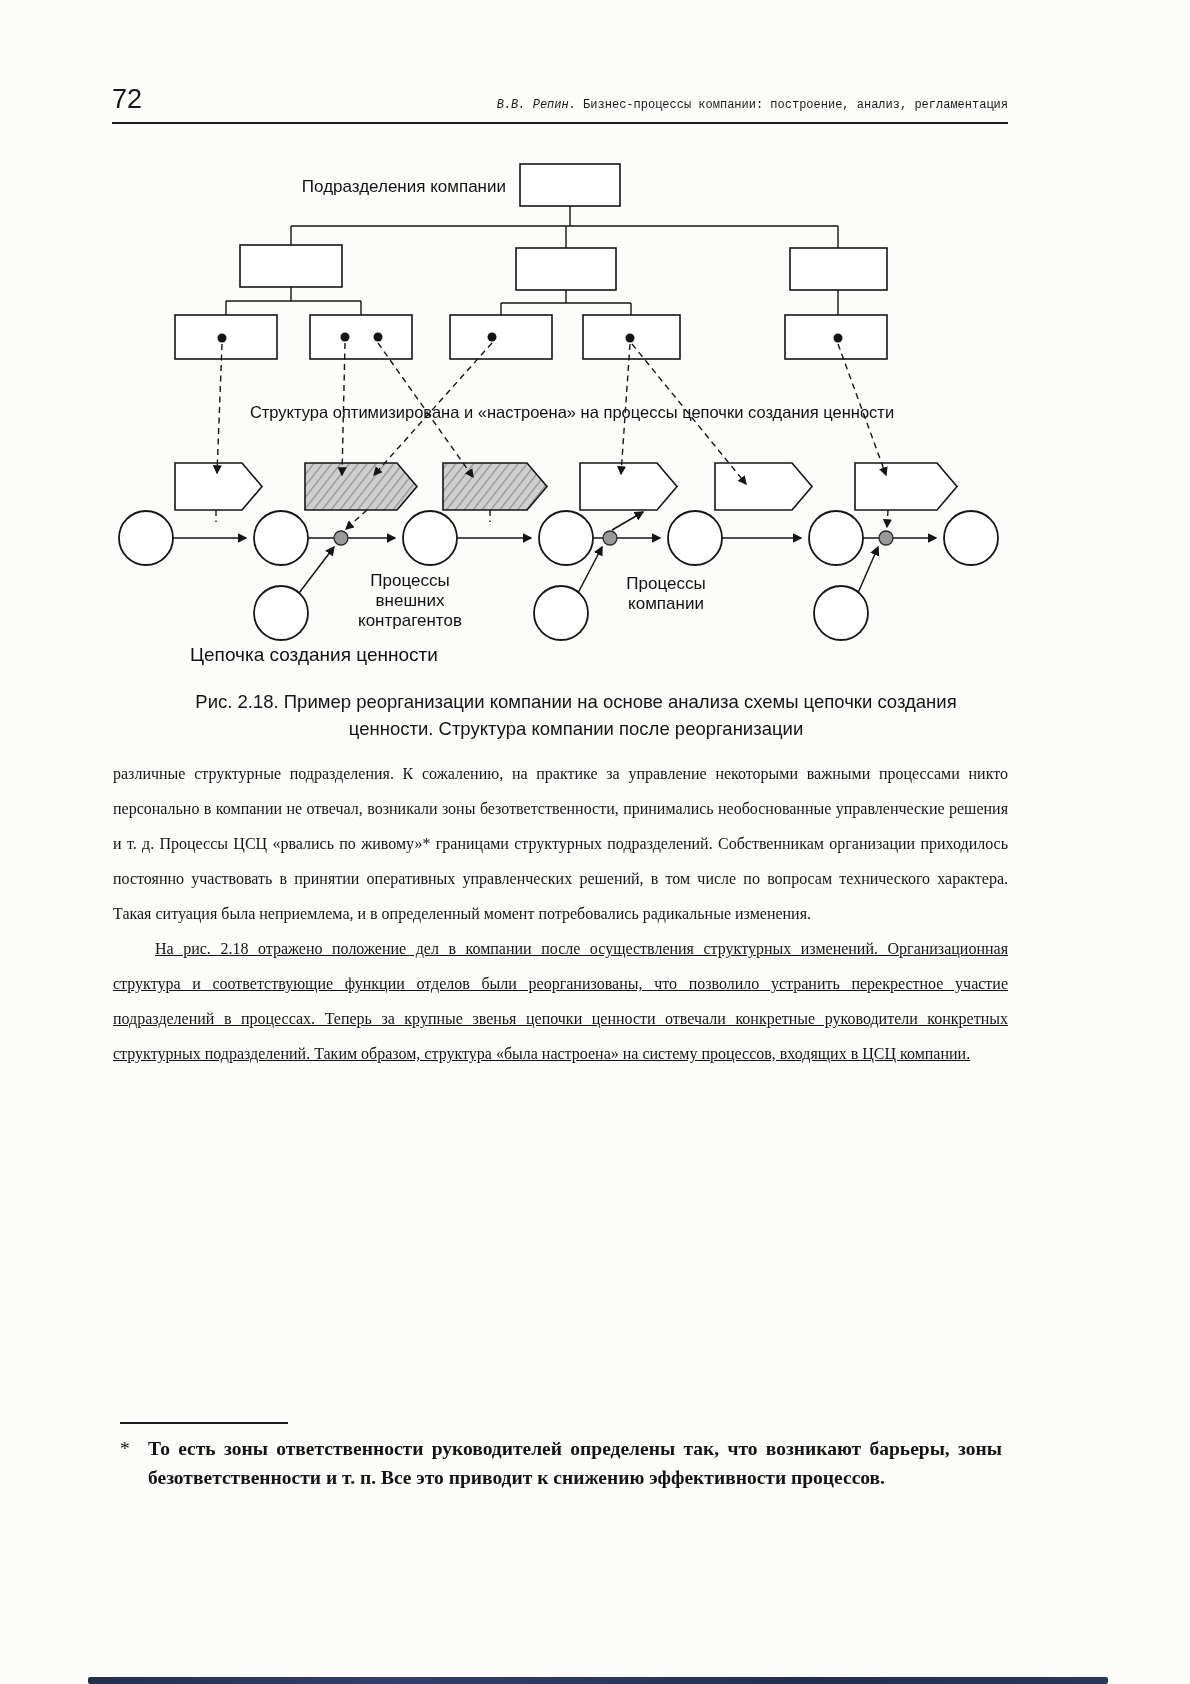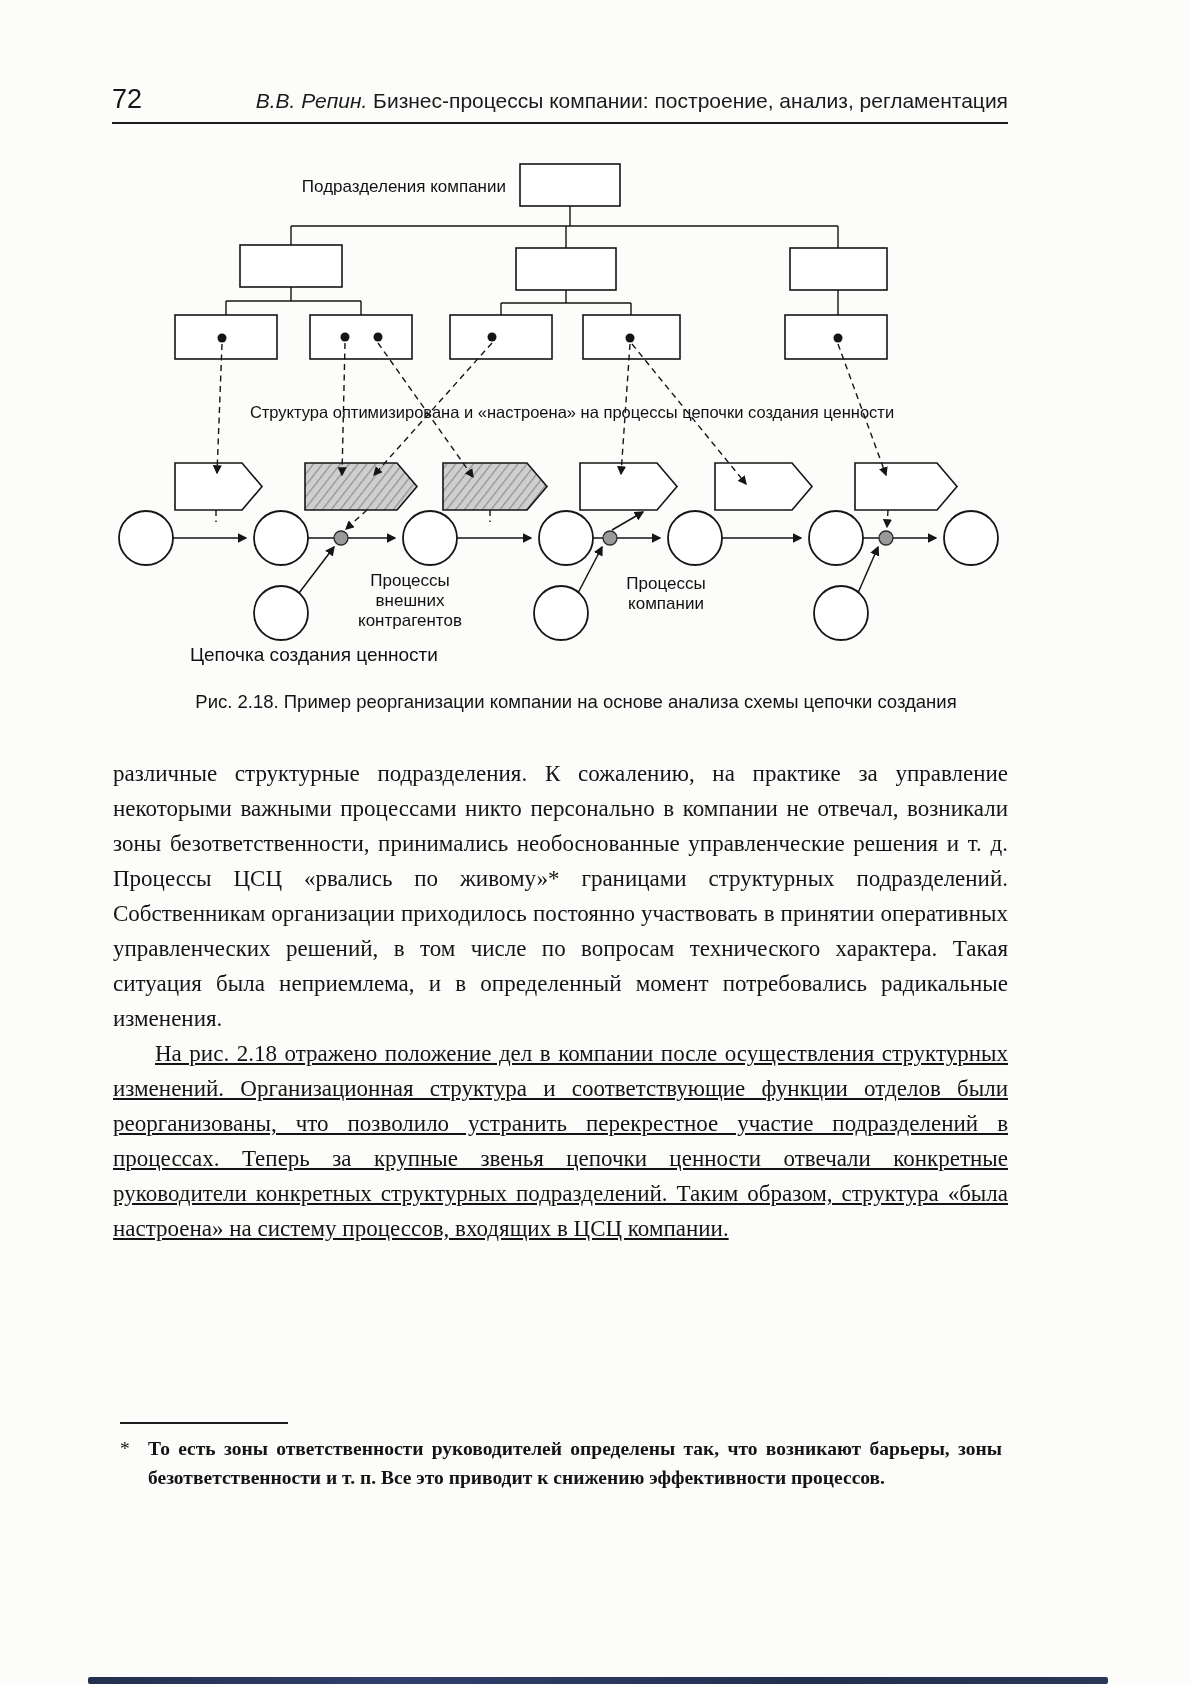--- a/index.html
+++ b/index.html
@@ -15,21 +15,21 @@
   .page { position:absolute; inset:0;padding-left:25px; }
 
   
   .header { position:absolute; top:84px; left:112px; width:896px; }
   .header-row {
     display:flex; align-items:baseline;
     border-bottom:2px solid #1c1c1c;
     padding-bottom:7px;
   }
   .page-number { font-family:"Liberation Sans", sans-serif; font-size:27px; color:#161616; }
-  .running-title { margin-left:auto; font-family:Liberation Sans, sans-serif; font-size:21px; color:#1a1a1a; white-space:nowrap; }
+  .running-title { margin-left:auto; font-family:Liberation Mono, monospace; font-size:12px; color:#1a1a1a; white-space:nowrap; }
   .running-title i { font-style:italic; }
 
   
   .diagram { position:absolute; top:148px; left:0; width:1096px; height:548px; }
   .box rect { fill:#ffffff; stroke:#151515; stroke-width:1.6; }
   .cline path { fill:none; stroke:#151515; stroke-width:1.4; }
   .dashed line { stroke:#151515; stroke-width:1.4; stroke-dasharray:6 4.5; fill:none; }
   .solidline { stroke:#151515; stroke-width:1.5; }
   .parrow polygon { stroke:#151515; stroke-width:1.6; }
   .node { fill:#ffffff; stroke:#151515; stroke-width:1.8; }
@@ -42,21 +42,21 @@
   .caption {
     position:absolute; top:688px; left:128px; width:896px;
     text-align:center;
     font-family:"Liberation Sans", sans-serif;
     font-size:18.5px; line-height:27px; color:#141414;
   }
 
   
   .body-text {
     position:absolute; top:756px; left:113px; width:895px;
-    font-size:23px; line-height:35px;
+    font-size:16px; line-height:35px;
     text-align:justify;
   }
   .body-text p { margin:0; }
   .body-text p.indent { text-indent:42px;text-decoration:underline; }
 
   
   .footnote { position:absolute; top:1422px; left:120px; width:882px; }
   .footnote-rule { width:168px; border-top:2px solid #1c1c1c; margin-bottom:10px; }
   .footnote-body { display:flex; font-size:19.5px; line-height:29px; }
   .fn-marker { width:28px; flex:0 0 28px; }
@@ -187,20 +187,21 @@
         <text x="410" y="478" text-anchor="middle" class="dlabel">контрагентов</text>
         <text x="666" y="441" text-anchor="middle" class="dlabel">Процессы</text>
         <text x="666" y="461" text-anchor="middle" class="dlabel">компании</text>
         <text x="190" y="513" text-anchor="start" class="dlabel-big">Цепочка создания ценности</text>
       </g>
     </svg>
   </figure>
 
   <div class="caption">
     <div>Рис. 2.18. Пример реорганизации компании на основе анализа схемы цепочки создания</div>
+    <div>ценности. Структура компании после реорганизации</div>
   </div>
 
   <main class="body-text">
     <p>различные структурные подразделения. К сожалению, на практике за управление некоторыми важными процессами никто персонально в компании не отвечал, возникали зоны безответственности, принимались необоснованные управленческие решения и т. д. Процессы ЦСЦ «рвались по живому»* границами структурных подразделений. Собственникам организации приходилось постоянно участвовать в принятии оперативных управленческих решений, в том числе по вопросам технического характера. Такая ситуация была неприемлема, и в определенный момент потребовались радикальные изменения.</p>
     <p class="indent">На рис. 2.18 отражено положение дел в компании после осуществления структурных изменений. Организационная структура и соответствующие функции отделов были реорганизованы, что позволило устранить перекрестное участие подразделений в процессах. Теперь за крупные звенья цепочки ценности отвечали конкретные руководители конкретных структурных подразделений. Таким образом, структура «была настроена» на систему процессов, входящих в ЦСЦ компании.</p>
   </main>
 
   <div class="footnote">
     <div class="footnote-rule"></div>
     <div class="footnote-body">

